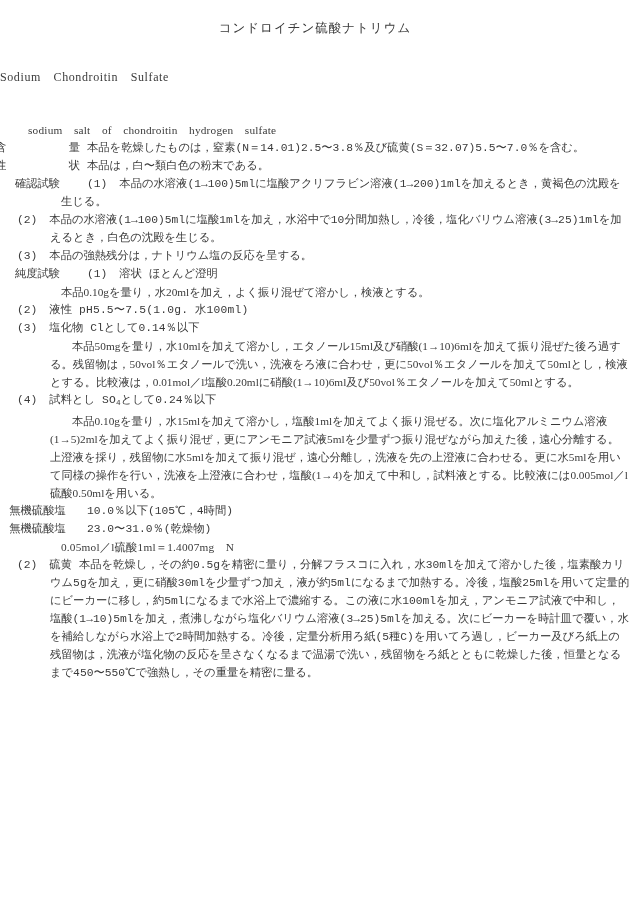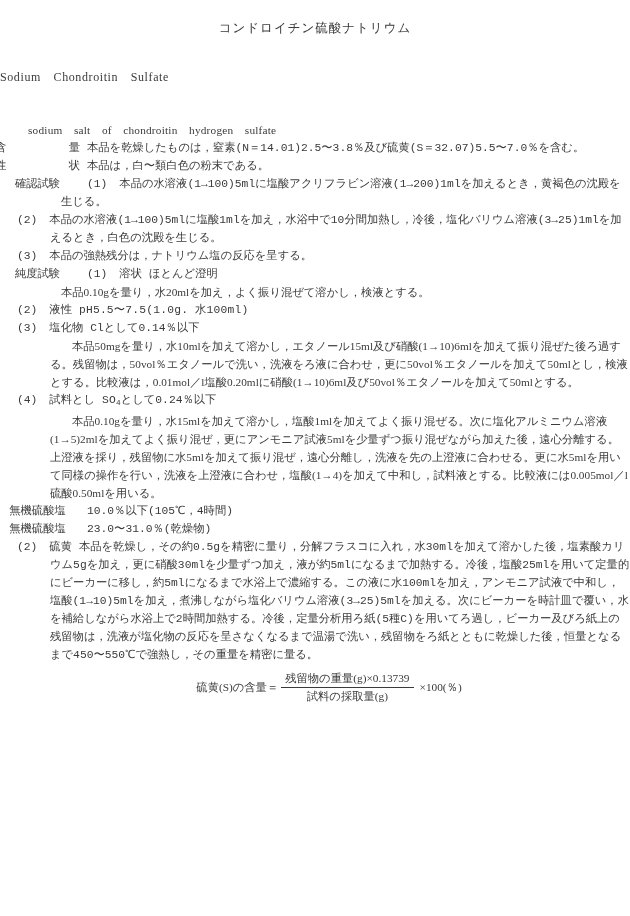--- a/index.html
+++ b/index.html
@@ -162,28 +162,23 @@
 
 
     <div class="line p-hang2">
       <span class="lbl-spread4">無機硫酸塩</span><span class="gap-sm"></span><span>10.0％以下(105℃，4時間)</span>
     </div>
 
     <div class="line p-hang2">
       <span class="lbl-spread4">無機硫酸塩</span><span class="gap-sm"></span><span>23.0〜31.0％(乾燥物)</span>
     </div>
 
+    <div class="line ind2 eng">
+      <span>0.05mol／l硫酸1ml＝1.4007mg　N</span>
+    </div>
 
     <div class="line p-hang2 ind1">
       <span>(2)</span><span class="gap-md"></span><span>硫黄</span><span class="gap-sm"></span><span>本品を乾燥し，その約0.5gを精密に量り，分解フラスコに入れ，水30mlを加えて溶かした後，塩素酸カリウム5gを加え，更に硝酸30mlを少量ずつ加え，液が約5mlになるまで加熱する。冷後，塩酸25mlを用いて定量的にビーカーに移し，約5mlになるまで水浴上で濃縮する。この液に水100mlを加え，アンモニア試液で中和し，塩酸(1→10)5mlを加え，煮沸しながら塩化バリウム溶液(3→25)5mlを加える。次にビーカーを時計皿で覆い，水を補給しながら水浴上で2時間加熱する。冷後，定量分析用ろ紙(5種C)を用いてろ過し，ビーカー及びろ紙上の残留物は，洗液が塩化物の反応を呈さなくなるまで温湯で洗い，残留物をろ紙とともに乾燥した後，恒量となるまで450〜550℃で強熱し，その重量を精密に量る。</span>
     </div>
 
-    <div class="formula-row">
-      <span class="f-lead">硫黄(S)の含量＝</span>
-      <span class="frac">
-        <span class="num">残留物の重量(g)×0.13739</span>
-        <span class="den">試料の採取量(g)</span>
-      </span>
-      <span class="f-tail">×100(％)</span>
-    </div>
 
   </div>
 </div>
 
 </body></html>

